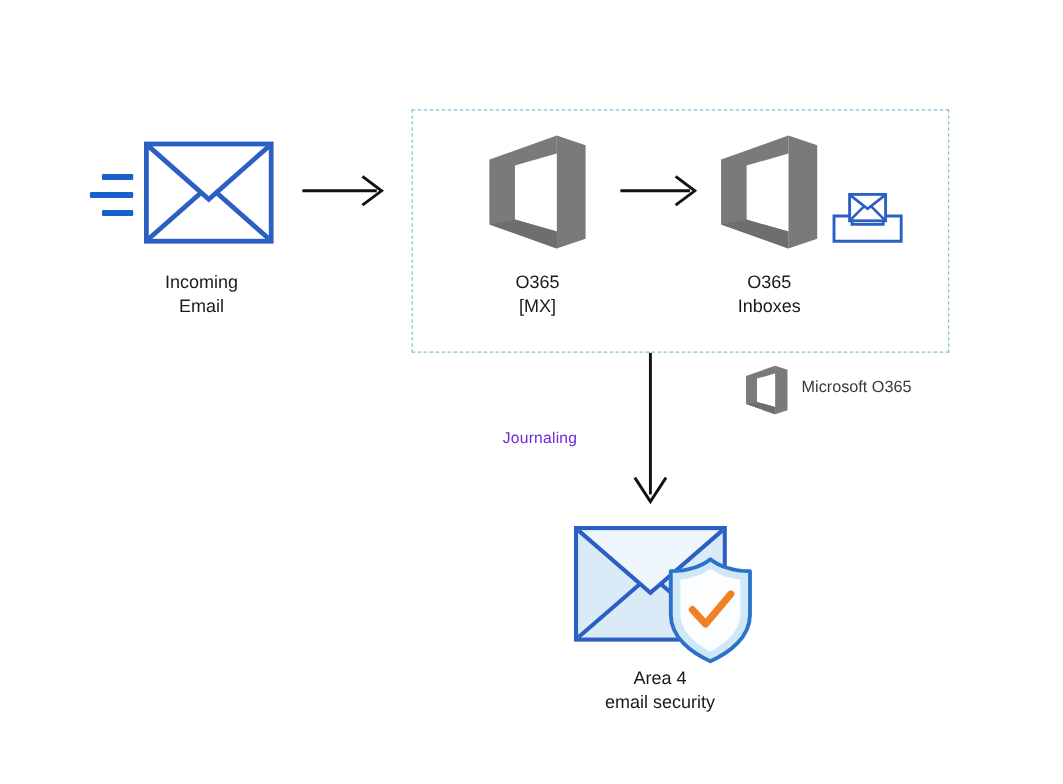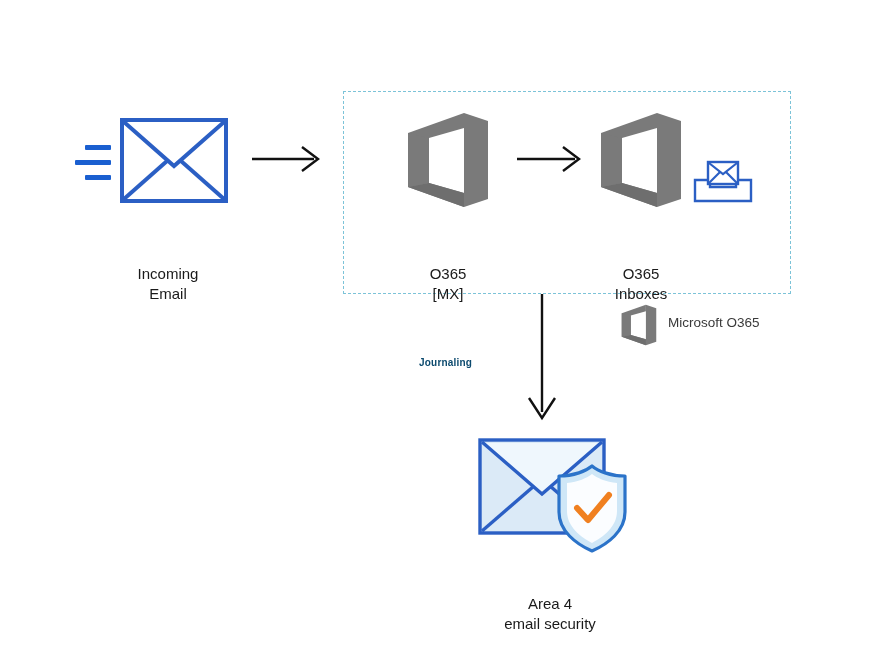--- a/index.html
+++ b/index.html
@@ -20,27 +20,26 @@
   }
   .node { position: absolute; }
   .caption {
     position: absolute;
     text-align: center;
     color: #1a1a1a;
     font-size: 15px;
     line-height: 20px;
     white-space: pre-line;
     font-family: "Liberation Sans", sans-serif;
-    margin-top: 38px;
   }
   .journal-label {
     position: absolute;
-    color: #0c4a6e;
-    font-weight: bold;
-    font-size: 10px;
+    color: #6d28d9;
+    font-weight: normal;
+    font-size: 13px;
     font-family: "Liberation Sans", sans-serif;
     letter-spacing: 0.2px;
   }
   .legend-label {
     position: absolute;
     color: #3a3a3a;
     font-size: 13.5px;
     font-family: Liberation Sans, sans-serif;
     white-space: nowrap;
   }

